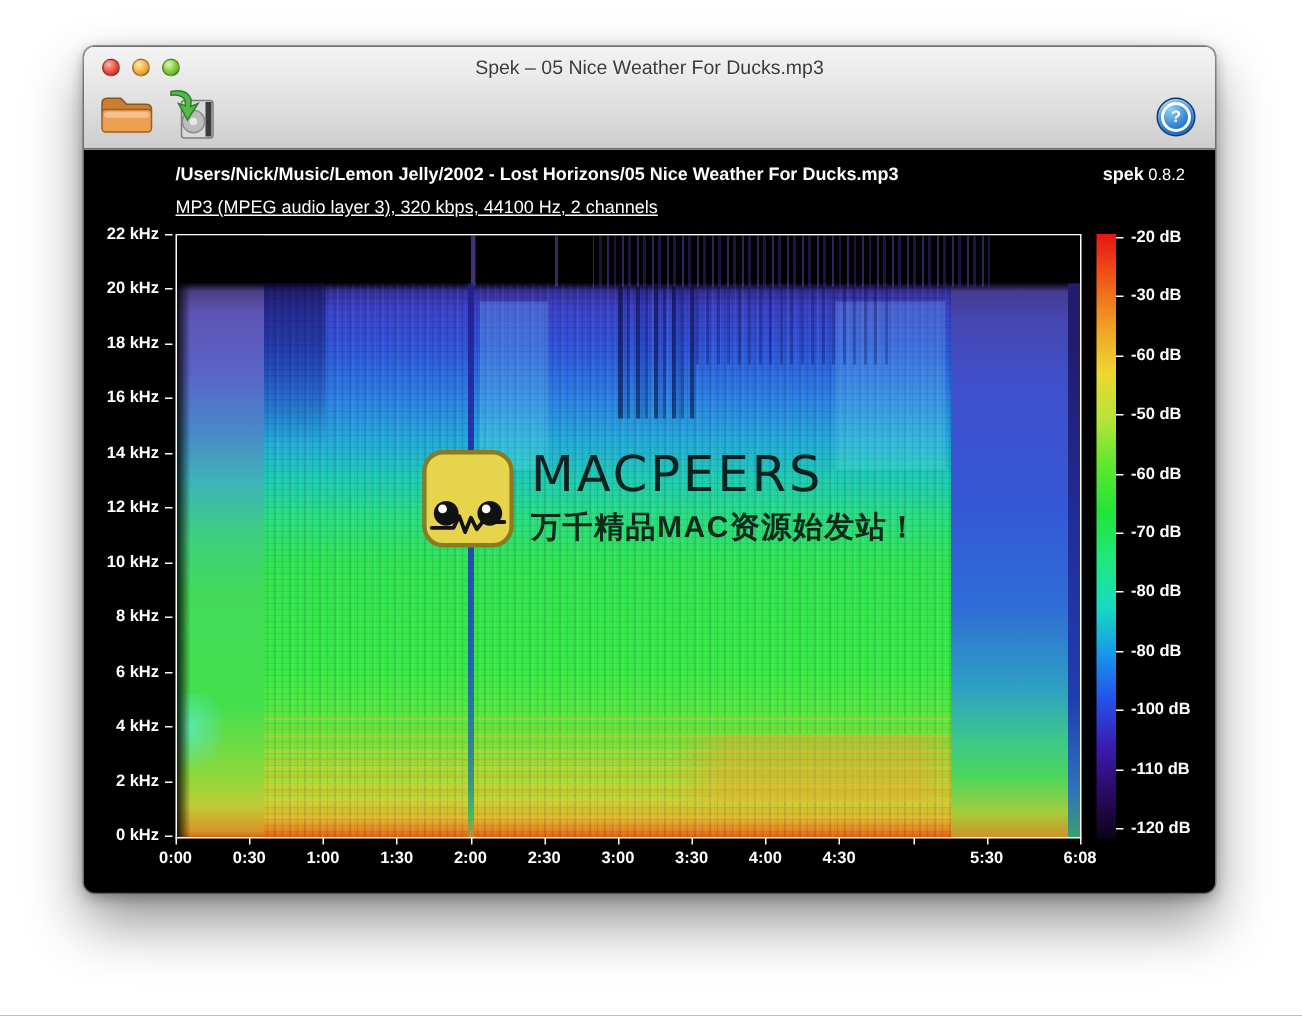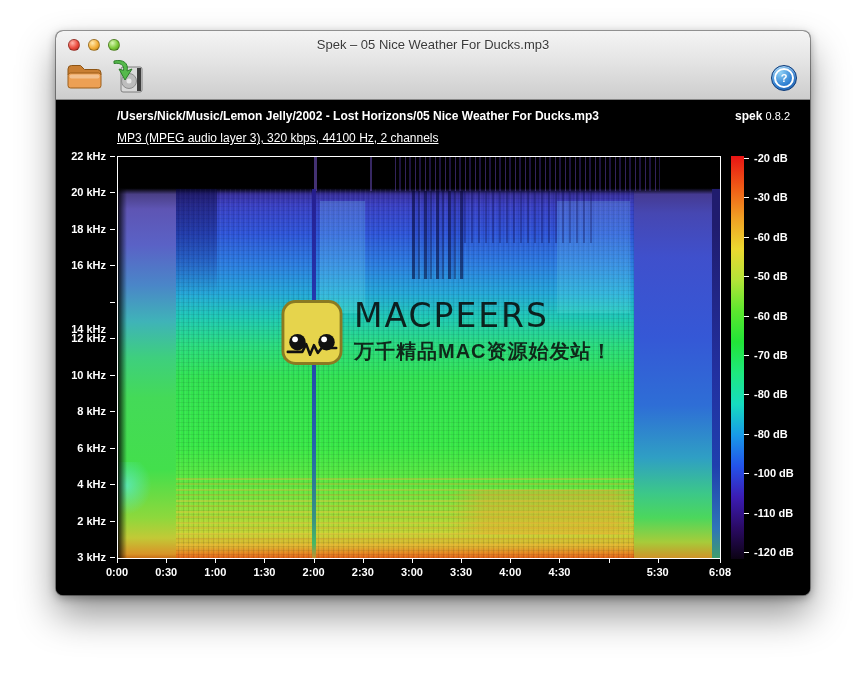--- a/index.html
+++ b/index.html
@@ -138,35 +138,35 @@
     <div class="freq-axis" id="freq-axis">
         <div class="tick" style="top: 0%;"></div>
         <div class="lbl" style="top: 0%;">22 kHz</div>
         <div class="tick" style="top: 9.09091%;"></div>
         <div class="lbl" style="top: 9.09091%;">20 kHz</div>
         <div class="tick" style="top: 18.1818%;"></div>
         <div class="lbl" style="top: 18.1818%;">18 kHz</div>
         <div class="tick" style="top: 27.2727%;"></div>
         <div class="lbl" style="top: 27.2727%;">16 kHz</div>
         <div class="tick" style="top: 36.3636%;"></div>
-        <div class="lbl" style="top: 36.3636%; margin-top: 27px;">14 kHz</div>
+        <div class="lbl" style="top: 36.3636%;">14 kHz</div>
         <div class="tick" style="top: 45.4545%;"></div>
         <div class="lbl" style="top: 45.4545%;">12 kHz</div>
         <div class="tick" style="top: 54.5455%;"></div>
         <div class="lbl" style="top: 54.5455%;">10 kHz</div>
         <div class="tick" style="top: 63.6364%;"></div>
         <div class="lbl" style="top: 63.6364%;">8 kHz</div>
         <div class="tick" style="top: 72.7273%;"></div>
         <div class="lbl" style="top: 72.7273%;">6 kHz</div>
         <div class="tick" style="top: 81.8182%;"></div>
         <div class="lbl" style="top: 81.8182%;">4 kHz</div>
         <div class="tick" style="top: 90.9091%;"></div>
         <div class="lbl" style="top: 90.9091%;">2 kHz</div>
         <div class="tick" style="top: 100%;"></div>
-        <div class="lbl" style="top: 100%;">3 kHz</div>
+        <div class="lbl" style="top: 100%;">0 kHz</div>
       </div>
 
     <div class="plot">
       <div class="layer spec-base"></div>
       <div class="layer spec-vtex"></div>
       <div class="layer spec-htex"></div>
       <div class="layer spec-streaks"></div>
       <div class="layer spec-orange-patch"></div>
       <div class="layer spec-bright1"></div>
       <div class="layer spec-bright2"></div>

